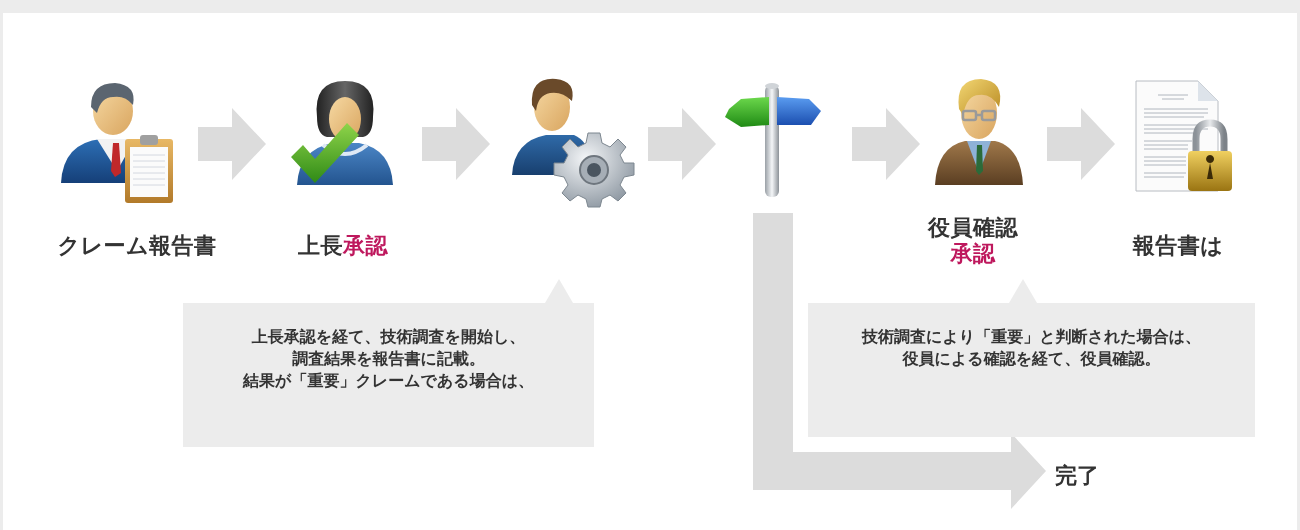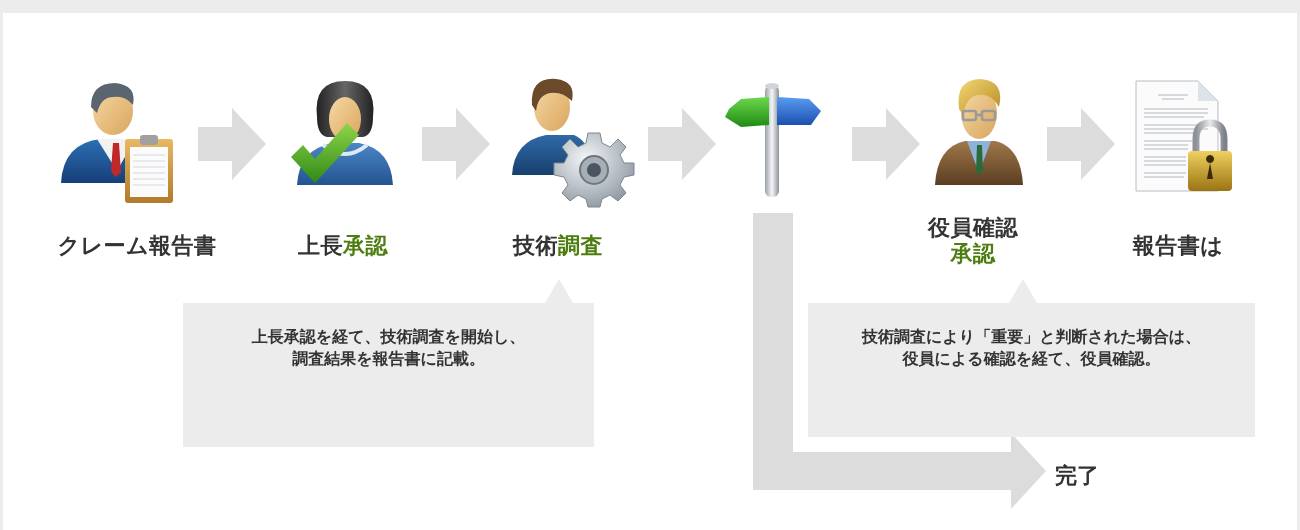--- a/index.html
+++ b/index.html
@@ -2,21 +2,21 @@
 <html><head>
 <meta charset="utf-8">
 <style>
   html, body { margin: 0; padding: 0; }
   body { width: 1300px; height: 530px; background: #ececec; overflow: hidden; font-family: "DejaVu Sans", "Liberation Sans", sans-serif; }
   .canvas { position: absolute; left: 3px; top: 13px; width: 1294px; height: 524px; background: #ffffff; }
   .abs { position: absolute; }
   .icon { position: absolute; width: 130px; height: 140px; }
   .arrow { position: absolute; width: 70px; height: 72px; }
   .label { position: absolute; font-size: 22px; font-weight: bold; color: #333333; text-align: center; white-space: nowrap; letter-spacing: 0.5px; }
-  .accent { color: #4d7c0f; }
+  .accent { color: #be185d; }
   .callout { position: absolute; background: #ececec; color: #333333; font-size: 16px; font-weight: bold; text-align: center; line-height: 22px; }
   .callout-tip { position: absolute; width: 0; height: 0; border-left: 14px solid transparent; border-right: 14px solid transparent; border-bottom: 24px solid #ececec; }
   .callout p { margin: 0; }
   .done-label { position: absolute; font-size: 22px; font-weight: bold; color: #333333; }
 </style>
 </head>
 <body>
 
 <div class="canvas">
 
@@ -220,42 +220,40 @@
       <path d="M82 88 a4 4 0 1 1 0.1 0 L85 104 L79 104 Z" fill="#3a2a08"></path>
     </svg>
   </div>
 
   <div class="label" style="left:44px; top:218px; width:180px;">
     <span>クレーム報告書</span>
   </div>
   <div class="label" style="left:265px; top:218px; width:150px;">
     <span>上長</span><span class="accent">承認</span>
   </div>
-  <div class="label" style="left:480px; top:218px; width:150px;">
-    <span>技術</span><span class="accent">調査</span>
-  </div>
   <div class="label" style="left:895px; top:202px; width:150px; line-height:26px;">
     <div>役員確認</div>
     <div class="accent">承認</div>
   </div>
   <div class="label" style="left:1100px; top:218px; width:150px;">
     <span>報告書は</span>
   </div>
 
   <div class="abs" style="left:750px; top:200px;">
     <svg width="300" height="300" viewBox="0 0 300 300">
       <path d="M0 0 L40 0 L40 239 L258 239 L258 220 L293 258 L258 296 L258 277 L0 277 Z" fill="#dcdcdc"></path>
     </svg>
   </div>
 
   <div class="callout-tip" style="left:542px; top:266px;"></div>
   <div class="callout" style="left:180px; top:290px; width:411px; height:144px;">
     <div style="padding-top:23px;">
       <p>上長承認を経て、技術調査を開始し、</p>
       <p>調査結果を報告書に記載。</p>
+      <p>結果が「重要」クレームである場合は、</p>
     </div>
   </div>
 
   <div class="callout-tip" style="left:1006px; top:266px;"></div>
   <div class="callout" style="left:805px; top:290px; width:447px; height:134px;">
     <div style="padding-top:23px;">
       <p>技術調査により「重要」と判断された場合は、</p>
       <p>役員による確認を経て、役員確認。</p>
     </div>
   </div>

